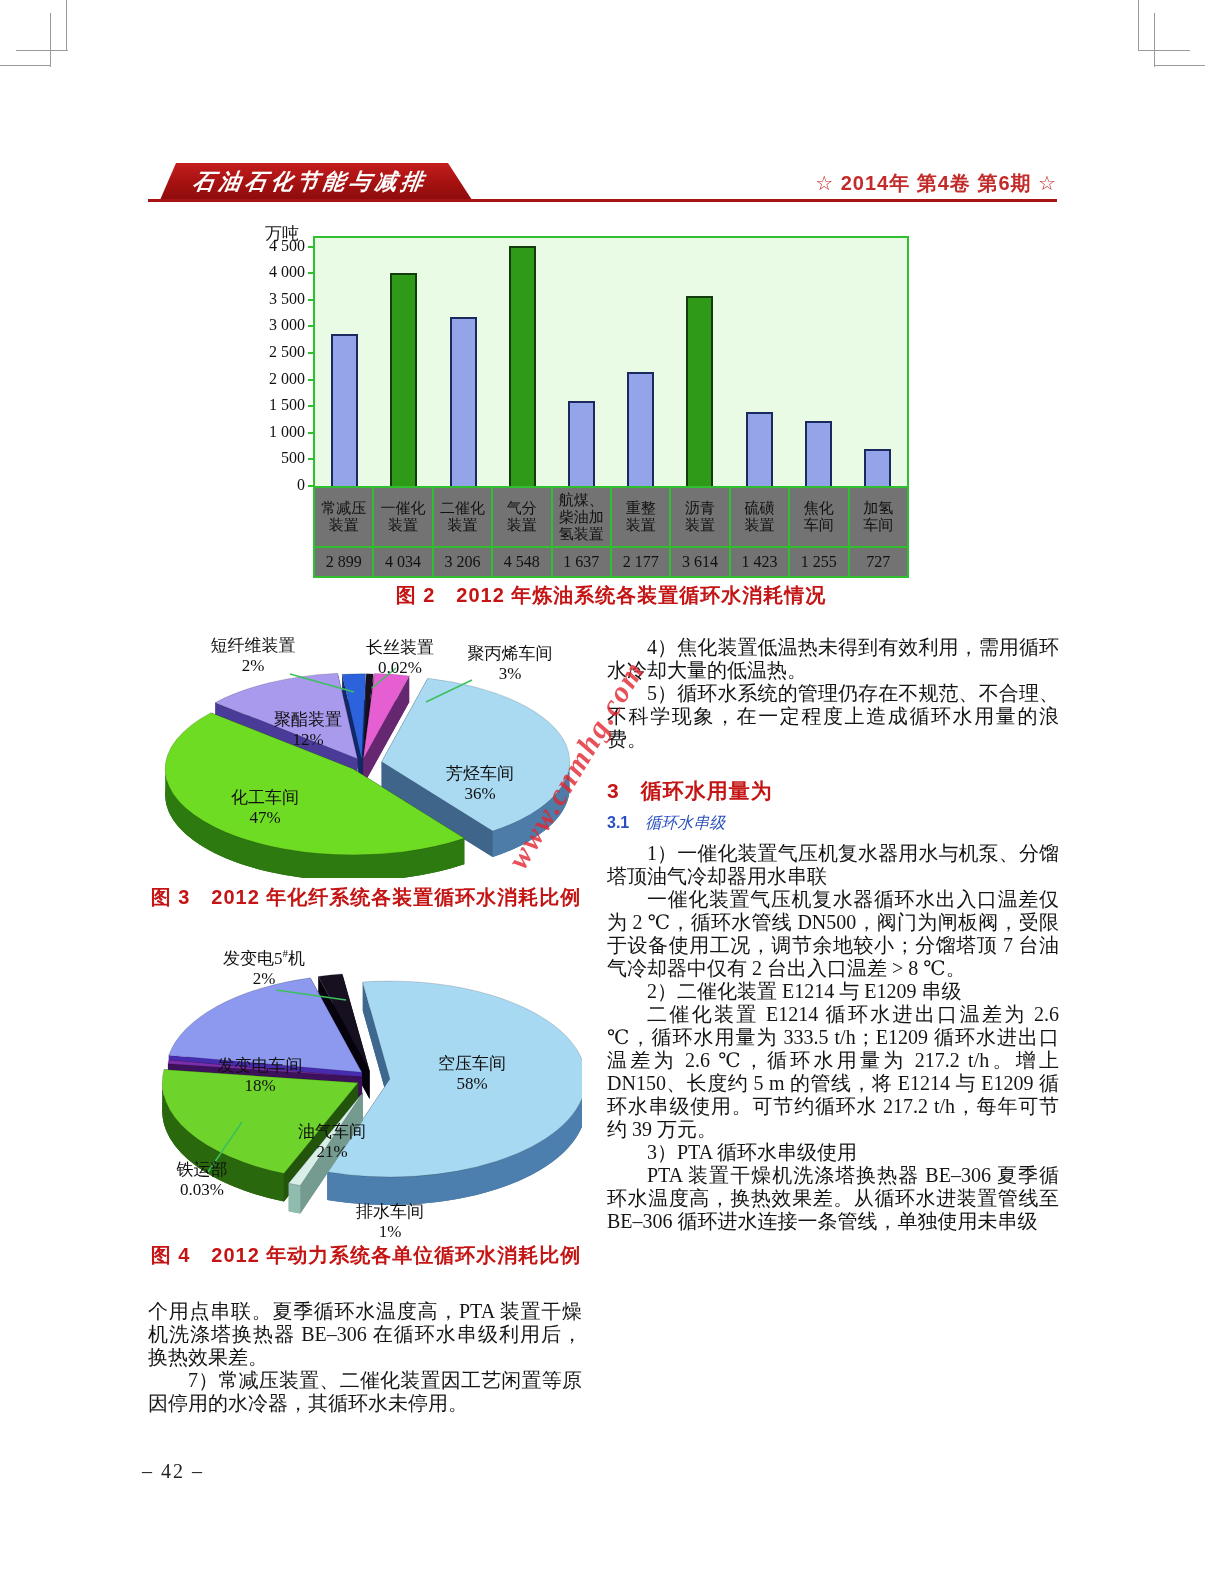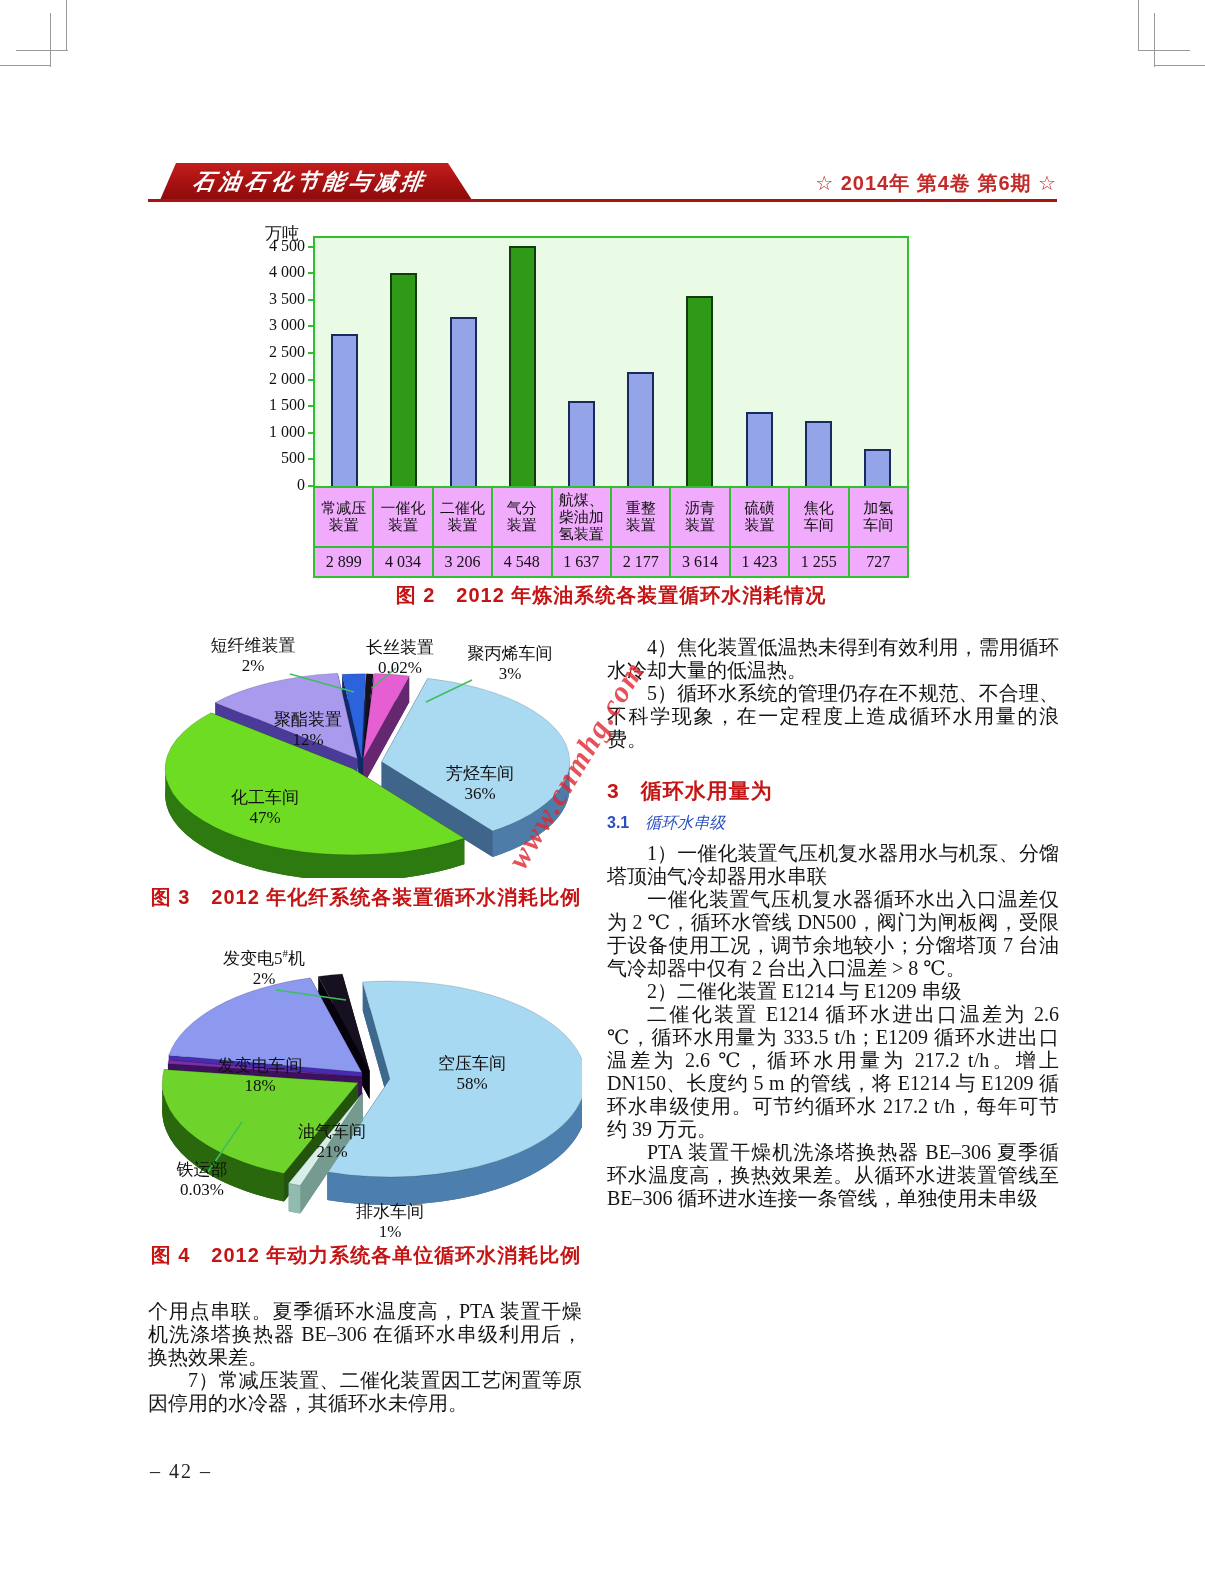--- a/index.html
+++ b/index.html
@@ -21,21 +21,21 @@
 
   
   .fig2{position:absolute;left:255px;top:220px;width:668px;height:384px;}
   .unit-label{position:absolute;left:10px;top:2px;font-size:17px;color:#111;}
   .plot{position:absolute;left:58px;top:16px;width:592px;height:250px;
         background:#e9fae5;border:2px solid #2fbf2f;}
   .ylabel{position:absolute;left:0;width:50px;text-align:right;font-size:16px;color:#111;}
   .ytickmark{position:absolute;left:53px;width:6px;height:2px;background:#2fbf2f;}
   .bar{position:absolute;bottom:0;width:27px;box-sizing:border-box;border:2px solid #1b2a5e;}
   .ftable{position:absolute;left:58px;top:266px;width:596px;border-collapse:collapse;
-          table-layout:fixed;background:#f0abfc;}
+          table-layout:fixed;background:#737373;}
   .ftable td{border:2px solid #2fbf2f;text-align:center;vertical-align:middle;padding:1px 0;color:#111;}
   .hcell{font-size:15px;line-height:17px;height:56px;}
   .vcell{font-size:16px;height:26px;margin-top:36px;}
   .fig-caption{position:absolute;text-align:center;color:#c41414;font-weight:bold;font-size:20px;
                font-family:"Liberation Sans","DejaVu Sans",sans-serif;letter-spacing:1px;white-space:nowrap;}
   .fig2 .fig-caption{left:58px;top:362px;width:596px;}
 
   
   .fig3{position:absolute;left:150px;top:626px;width:432px;height:288px;}
   .fig4{position:absolute;left:150px;top:936px;width:432px;height:334px;}
@@ -51,21 +51,21 @@
   .right-col{position:absolute;left:607px;top:636px;width:452px;}
   .body-para{margin:0;font-size:20px;line-height:23px;text-align:justify;text-indent:2em;color:#151515;}
   .body-para.cont{text-indent:0;}
   .h2red{margin:26px 0 8px 0;color:#c41414;font-weight:bold;font-size:21px;
          font-family:"Liberation Sans","DejaVu Sans",sans-serif;letter-spacing:1px;}
   .h3blue{margin:2px 0 8px 0;color:#2a4fc0;font-size:16px;}
   .h3blue .hnum{font-family:"Liberation Sans","DejaVu Sans",sans-serif;font-weight:bold;}
   .hnum{margin-right:1em;}
   .kai{font-style:italic;}
 
-  .page-number{position:absolute;left:150px;top:1460px;font-size:20px;letter-spacing:2px;color:#222;}
+  .page-number{position:absolute;left:142px;top:1460px;font-size:20px;letter-spacing:2px;color:#222;}
 
   .watermark{position:absolute;left:407px;top:747px;width:340px;height:36px;
              transform:rotate(-59deg);text-align:center;font-size:30px;font-weight:bold;
              font-style:italic;letter-spacing:2px;color:rgba(225,38,48,0.8);
              font-family:"Liberation Serif",serif;pointer-events:none;z-index:6;}
 </style>
 </head>
 <body>
 
 <div class="page">
@@ -282,17 +282,18 @@
     </div>
   <div class="right-col" id="right-col">
       <p class="body-para">4）焦化装置低温热未得到有效利用，需用循环水冷却大量的低温热。</p>
       <p class="body-para">5）循环水系统的管理仍存在不规范、不合理、不科学现象，在一定程度上造成循环水用量的浪费。</p>
       <div class="h2red"><span class="hnum">3</span><span>循环水用量为</span></div>
       <div class="h3blue"><span class="hnum">3.1</span><span class="kai">循环水串级</span></div>
       <p class="body-para">1）一催化装置气压机复水器用水与机泵、分馏塔顶油气冷却器用水串联</p>
       <p class="body-para">一催化装置气压机复水器循环水出入口温差仅为 2 ℃，循环水管线 DN500，阀门为闸板阀，受限于设备使用工况，调节余地较小；分馏塔顶 7 台油气冷却器中仅有 2 台出入口温差 &gt; 8 ℃。</p>
       <p class="body-para">2）二催化装置 E1214 与 E1209 串级</p>
       <p class="body-para">二催化装置 E1214 循环水进出口温差为 2.6 ℃，循环水用量为 333.5 t/h；E1209 循环水进出口温差为 2.6 ℃，循环水用量为 217.2 t/h。增上 DN150、长度约 5 m 的管线，将 E1214 与 E1209 循环水串级使用。可节约循环水 217.2 t/h，每年可节约 39 万元。</p>
+      <p class="body-para">3）PTA 循环水串级使用</p>
       <p class="body-para">PTA 装置干燥机洗涤塔换热器 BE–306 夏季循环水温度高，换热效果差。从循环水进装置管线至 BE–306 循环进水连接一条管线，单独使用未串级</p>
     </div>
 
   <div class="page-number">– 42 –</div>
 </div>
 
 </body></html>

